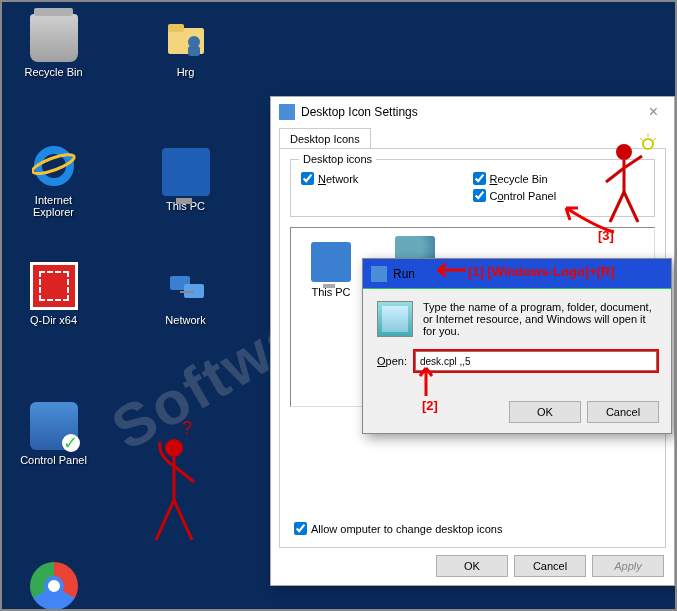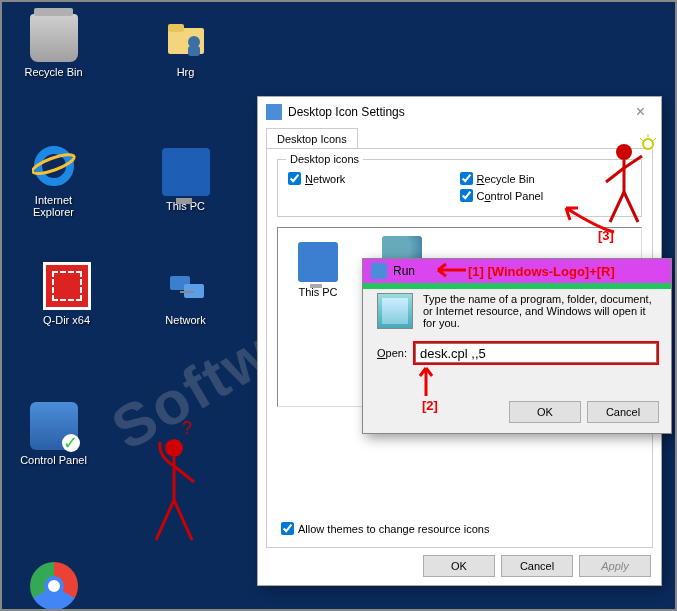--- a/index.html
+++ b/index.html
@@ -21,21 +21,21 @@
     .ico-pc::after { content:""; position:absolute; bottom:-8px; left:14px; width:16px; height:6px; background:#999; }
     .ico-qdir { background:#d22; border:3px solid #fff; position:relative; }
     .ico-qdir::before { content:""; position:absolute; inset:6px; border:2px dashed #fff; }
     .ico-net svg { width:44px; height:44px; }
     .ico-cpanel { background:linear-gradient(#4a8ed8,#2c5fa8); border-radius:6px; position:relative; }
     .ico-cpanel::after { content:"✓"; color:#3c3; font-size:18px; position:absolute; right:-2px; bottom:-2px; background:#fff; border-radius:50%; width:18px; height:18px; line-height:18px; }
     .ico-chrome { border-radius:50%; background: conic-gradient(#ea4335 0 120deg,#4285f4 120deg 240deg,#34a853 240deg 360deg); position:relative; }
     .ico-chrome::after { content:""; position:absolute; inset:14px; background:#fff; border-radius:50%; border:4px solid #4285f4; }
     
     
-    .win1 { position:absolute; left:255px; top:94px; width:405px; height:490px; background:#fff; border:1px solid #aaa; box-shadow:4px 4px 12px rgba(0,0,0,0.3); }
+    .win1 { position:absolute; left:268px; top:94px; width:405px; height:490px; background:#fff; border:1px solid #aaa; box-shadow:4px 4px 12px rgba(0,0,0,0.3); }
     .titlebar { height:30px; background:#fff; display:flex; align-items:center; padding:0 8px; font-size:12px; }
     .titlebar .ticon { width:16px; height:16px; background:#4a8ed8; margin-right:6px; }
     .titlebar .close { margin-left:auto; color:#888; font-size:16px; cursor:pointer; padding:0 8px; }
     .tab { display:inline-block; padding:4px 10px; font-size:11px; background:#fff; border:1px solid #ccc; border-bottom:none; margin-left:8px; position:relative; top:1px; }
     .tabpanel { border:1px solid #ccc; margin:0 8px; padding:10px; height:400px; position:relative; }
     .fieldset { border:1px solid #ccc; padding:8px 10px 10px; font-size:11px; position:relative; }
     .fieldset .legend { position:absolute; top:-7px; left:8px; background:#fff; padding:0 4px; }
     .chkrow { display:flex; }
     .chkcol { flex:1; }
     .chk { display:flex; align-items:center; margin:4px 0; font-size:11px; }
@@ -51,28 +51,28 @@
     
     .allowchk { position:absolute; bottom:12px; left:14px; font-size:11px; display:flex; align-items:center; }
     .allowchk input { margin-right:4px; accent-color:#0078d7; }
     
     .btnrow { position:absolute; bottom:8px; right:10px; display:flex; gap:6px; }
     .btn { min-width:72px; height:22px; font-size:11px; background:#e1e1e1; border:1px solid #adadad; cursor:pointer; }
     .btn.dis { color:#888;font-style:italic; }
     
     
     .win2 { position:absolute; left:360px; top:256px; width:310px; height:176px; background:#f0f0f0; border:1px solid #888; box-shadow:4px 4px 12px rgba(0,0,0,0.4); }
-    .win2 .titlebar { background:#d946ef; border-bottom:6px solid #22c55e; }
-    .runbody { padding:4px 14px; font-size:11px; }
+    .win2 .titlebar { background:#1d4ed8; border-bottom:1px solid #22c55e; }
+    .runbody { padding:12px 14px; font-size:11px; }
     .runrow1 { display:flex; gap:10px; align-items:flex-start; margin-bottom:14px; }
     .runrow1 .runicon { width:36px; height:36px; background:linear-gradient(#9dd,#4ab); border:1px solid #888; flex-shrink:0; position:relative; }
     .runrow1 .runicon::after { content:""; position:absolute; inset:4px; background:linear-gradient(#cef,#8cd); }
     .runrow2 { display:flex; align-items:center; gap:8px; }
     .runrow2 label .u { text-decoration:underline; }
-    .runrow2 input { flex:1; height:20px; font-size:13px; padding:0 4px; border:1px solid #7a7a7a; }
+    .runrow2 input { flex:1; height:20px; font-size:10px; padding:0 4px; border:1px solid #7a7a7a; }
     .redbox { outline:2px solid #e00; }
     .win2 .btnrow { position:absolute; bottom:10px; right:12px; background:#f0f0f0; width:auto; padding-top:8px; }
     
     
     .arrow { position:absolute; pointer-events:none; }
     .anno { position:absolute; color:#e00; font-weight:bold; font-size:13px; pointer-events:none; }
     
     
     .stick { position:absolute; pointer-events:none; }
     .stick svg { overflow:visible; }
@@ -105,21 +105,21 @@
           <circle cx="30" cy="26" r="6" fill="#3a6fa8"></circle>
           <rect x="24" y="30" width="12" height="10" rx="3" fill="#3a6fa8"></rect>
         </svg>
     </div>
     <div class="lbl">Hrg</div>
   </div>
   <div class="desktop-icon" style="left:146px; top:140px;">
     <div class="ico ico-pc"></div>
     <div class="lbl">This PC</div>
   </div>
-  <div class="desktop-icon" style="left:27px; top:260px;">
+  <div class="desktop-icon" style="left:14px; top:260px;">
     <div class="ico ico-qdir"></div>
     <div class="lbl">Q-Dir x64</div>
   </div>
   <div class="desktop-icon" style="left:146px; top:260px;">
     <div class="ico ico-net">
       <svg viewBox="0 0 44 44">
           <rect x="6" y="12" width="20" height="14" rx="2" fill="#3a7fd0"></rect>
           <rect x="20" y="20" width="20" height="14" rx="2" fill="#5a9fe8"></rect>
           <line x1="16" y1="28" x2="30" y2="28" stroke="#888" stroke-width="2"></line>
         </svg>
@@ -171,21 +171,21 @@
         <div class="ic ic-pc"></div>
         <div>This PC</div>
       </div>
       <div class="item">
         <div class="ic ic-net"></div>
         <div>Network</div>
       </div>
     </div>
     <label class="allowchk">
       <input type="checkbox" checked="" style="">
-      <span>Allow themes to change resource icons</span>
+      <span>Allow omputer to change desktop icons</span>
     </label>
   </div>
   <div class="btnrow">
     <button class="btn">OK</button>
     <button class="btn">Cancel</button>
     <button class="btn dis">Apply</button>
   </div>
 </div>
 
 <div class="win2">

